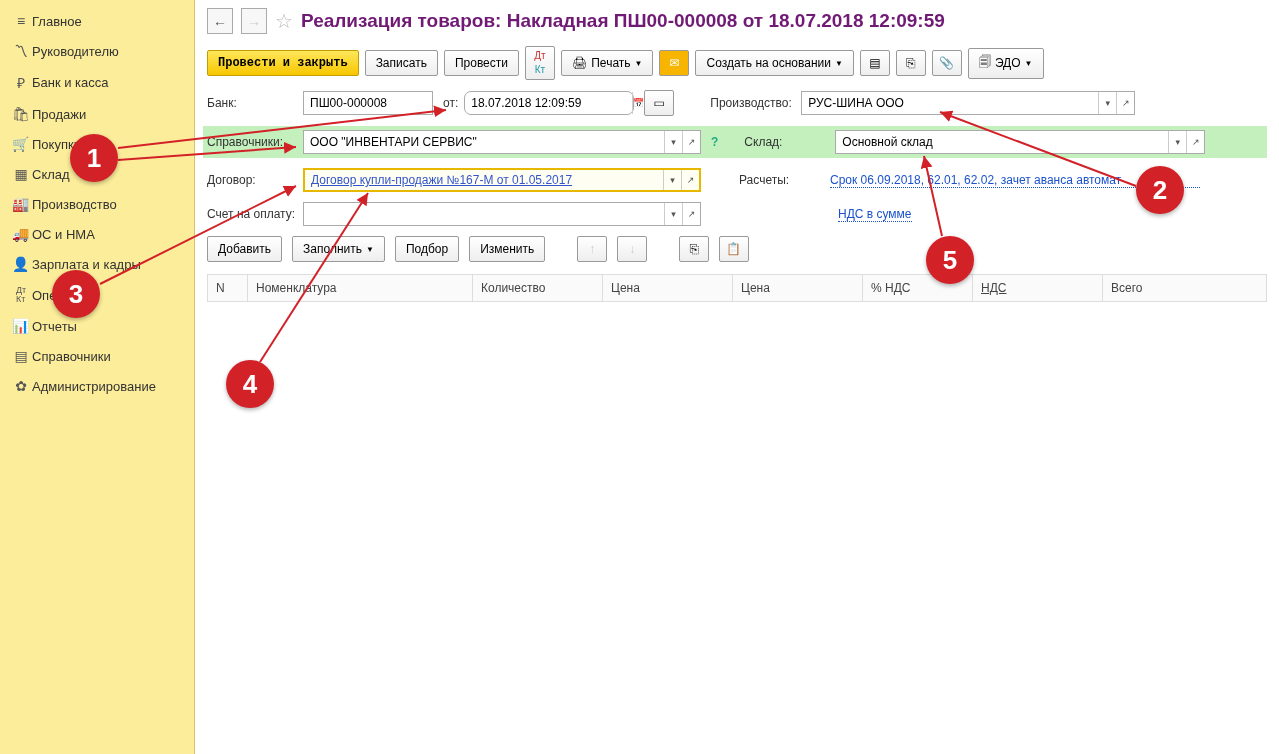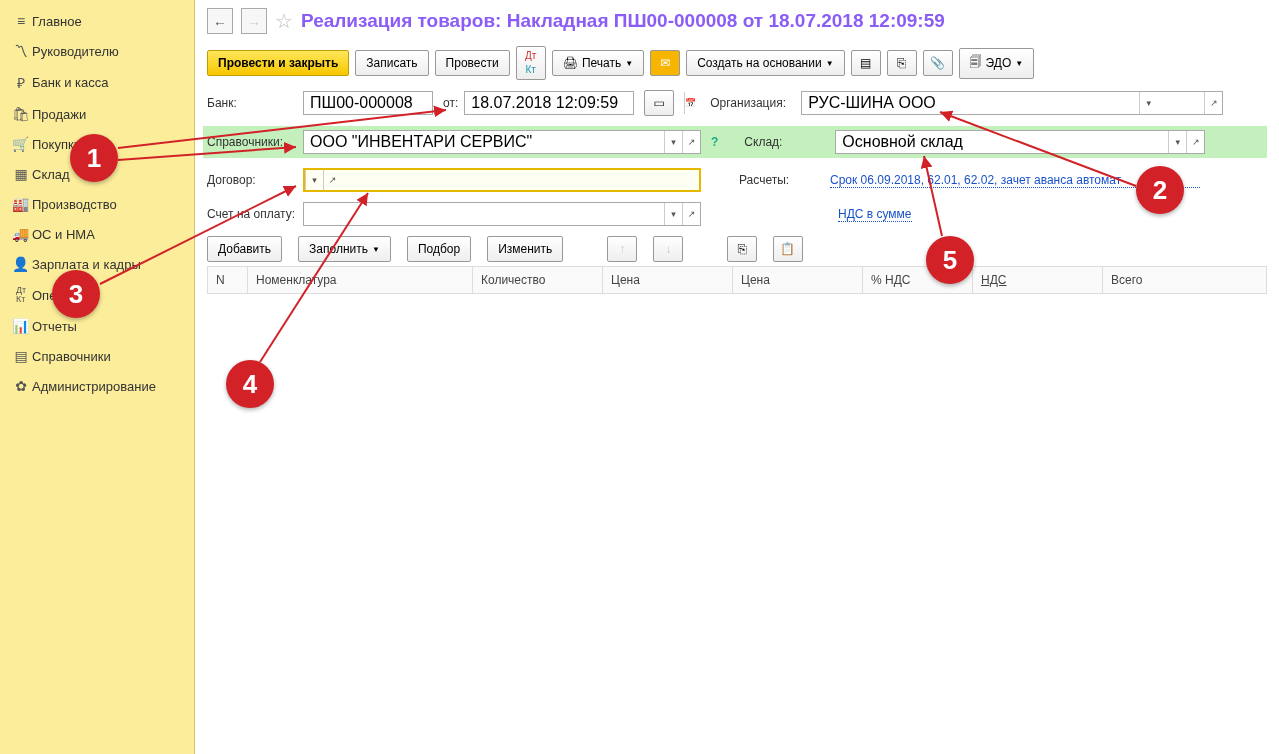--- a/index.html
+++ b/index.html
@@ -5,39 +5,39 @@
 * { box-sizing: border-box; margin: 0; padding: 0; font-family: Arial, sans-serif; }
 body { font-size: 12px; color: #333; background: #fff; position: relative; width: 1279px; height: 754px; overflow: hidden; }
 .layout { display: flex; height: 100%; }
 .sidebar { width: 195px; background: #fced9a; border-right: 1px solid #d6c562; padding-top: 6px; }
 .side-item { display: flex; align-items: center; padding: 7px 10px; cursor: pointer; color: #333; font-size: 13px; }
 .side-ico { width: 22px; display: inline-flex; justify-content: center; color: #555; font-size: 14px; }
 .main { flex: 1; padding: 8px 12px 0 12px; position: relative; }
 .titlebar { display: flex; align-items: center; gap: 8px; margin-bottom: 6px; }
 .nav-btn { width: 26px; height: 26px; border: 1px solid #aaa; background: #f7f7f7; display: inline-flex; align-items: center; justify-content: center; cursor: pointer; font-size: 14px; color: #555; }
 .star-ico { font-size: 20px; color: #bbb; }
-.title { font-size: 19px; font-weight: bold; color: #8b5cf6; }
+.title { font-size: 19px; font-weight: bold; color: #701a75; }
 .toolbar { display: flex; align-items: center; gap: 6px; margin: 12px 0 10px 0; flex-wrap: wrap; }
 .btn { border: 1px solid #999; background: linear-gradient(#fff,#eee); padding: 4px 10px; font-size: 12px; cursor: pointer; border-radius: 2px; min-height: 26px; display: inline-flex; align-items: center; gap: 4px; }
-.btn.primary { background: linear-gradient(#ffe75a,#f7c600); border-color: #c29f00; font-weight: bold; }
+.btn.primary { background: linear-gradient(#ffe75a,#f7c600); border-color: #c29f00; font-weight: bold; font-family: Liberation Mono, monospace; }
 .btn.icon-only { padding: 4px 6px; width: 30px; justify-content: center; }
 .btn.dtkt { color: #333; font-size: 10px; line-height: 10px; flex-direction: column; }
 .form-row { display: flex; align-items: center; margin-bottom: 10px; gap: 6px; }
 .form-row.highlight-green { background: #c3f0bc; padding: 4px 4px; margin-left: -4px; }
 .lbl { width: 90px; font-size: 12px; }
 .lbl-right { width: 85px; font-size: 12px; margin-left: 30px; }
 .input-wrap { display: flex; align-items: center; border: 1px solid #aaa; background: #fff; height: 24px; }
-.input-wrap input { border: none; outline: none; padding: 0 6px; font-size: 16px; height: 100%; background: transparent; }
+.input-wrap input { border: none; outline: none; padding: 0 6px; font-size: 12px; height: 100%; background: transparent; }
 .sel-btn { width: 18px; border-left: 1px solid #ccc; display: flex; align-items: center; justify-content: center; height: 100%; cursor: pointer; font-size: 9px; color: #555; }
 .highlight-yellow { border: 2px solid #e6b800 !important; background: #fffef2; }
 .highlight-yellow input { color: #3355cc; text-decoration: underline; }
 .help-q { color: #2a8; font-weight: bold; margin-left: 4px; cursor: pointer; }
 .link { color: #1a52cc; font-size: 12px; cursor: pointer; }
 .link.dotted { border-bottom: 1px dotted #1a52cc; }
-.table-toolbar { display: flex; gap: 16px; margin-top: 10px; margin-bottom: 4px; }
+.table-toolbar { display: flex; gap: 10px; margin-top: 10px; margin-bottom: 12px; }
 .data-table { width: 100%; border-collapse: collapse; }
 .data-table th { text-align: left; font-weight: normal; padding: 6px 8px; border: 1px solid #ddd; background: #fafafa; font-size: 12px; color: #444; }
 .marker { position: absolute; width: 48px; height: 48px; border-radius: 50%; background: #d32128; color: #fff; font-size: 26px; font-weight: bold; display: flex; align-items: center; justify-content: center; z-index: 50; box-shadow: 0 2px 4px rgba(0,0,0,.3); }
 svg.arrows { position: absolute; top: 0; left: 0; width: 1279px; height: 754px; pointer-events: none; z-index: 40; }
 </style>
 </head>
 <body>
 
 <div class="layout">
   <nav class="sidebar">
@@ -131,28 +131,28 @@
           <span style="font-size:8px;">▼</span>
         </button>
     </div>
 
     <div class="form-row">
       <span class="lbl">Банк:</span>
       <div class="input-wrap" style="width:130px;">
           <input value="ПШ00-000008" style="">
         </div>
       <span style="margin-left:4px;">от:</span>
-      <div class="input-wrap" style="width:170px;">
+      <div class="input-wrap" style="width:170px;border-radius:7px;">
         <input value="18.07.2018 12:09:59" style="">
         <span class="sel-btn">📅</span>
       </div>
       <button class="btn icon-only" style="margin-left:4px;">▭</button>
 
-      <span class="lbl-right">Организация:</span>
-      <div class="input-wrap" style="width:422px;gap:47px;">
+      <span class="lbl-right">Производство:</span>
+      <div class="input-wrap" style="width:334px;">
         <input style="flex: 1 1 0%;" value="РУС-ШИНА ООО">
         <span class="sel-btn">▾</span>
         <span class="sel-btn">↗</span>
       </div>
     </div>
 
     <div class="form-row highlight-green">
       <span class="lbl">Справочники:</span>
       <div class="input-wrap" style="width:398px;">
         <input style="flex: 1 1 0%;" value="ООО &quot;ИНВЕНТАРИ СЕРВИС&quot;">
@@ -165,20 +165,21 @@
       <div class="input-wrap" style="width:370px;">
         <input style="flex: 1 1 0%;" value="Основной склад">
         <span class="sel-btn">▾</span>
         <span class="sel-btn">↗</span>
       </div>
     </div>
 
     <div class="form-row">
       <span class="lbl">Договор:</span>
       <div class="input-wrap highlight-yellow" style="width:398px;">
+        <input style="flex: 1 1 0%;" value="Договор купли-продажи №167-М от 01.05.2017">
         <span class="sel-btn">▾</span>
         <span class="sel-btn">↗</span>
       </div>
 
       <span class="lbl-right" style="margin-left:32px;">Расчеты:</span>
       <span class="link dotted" style="width:370px;">Срок 06.09.2018, 62.01, 62.02, зачет аванса автомат</span>
     </div>
 
     <div class="form-row">
       <span class="lbl">Счет на оплату:</span>

